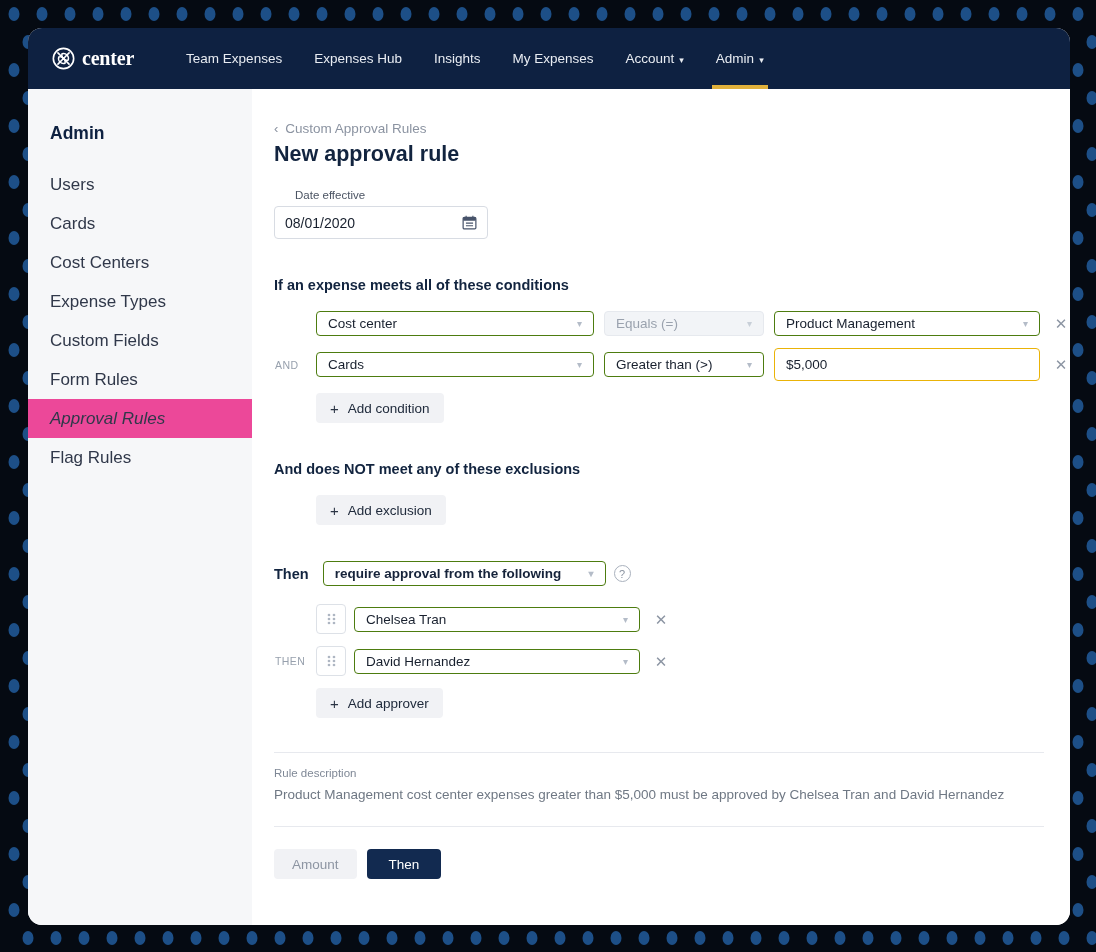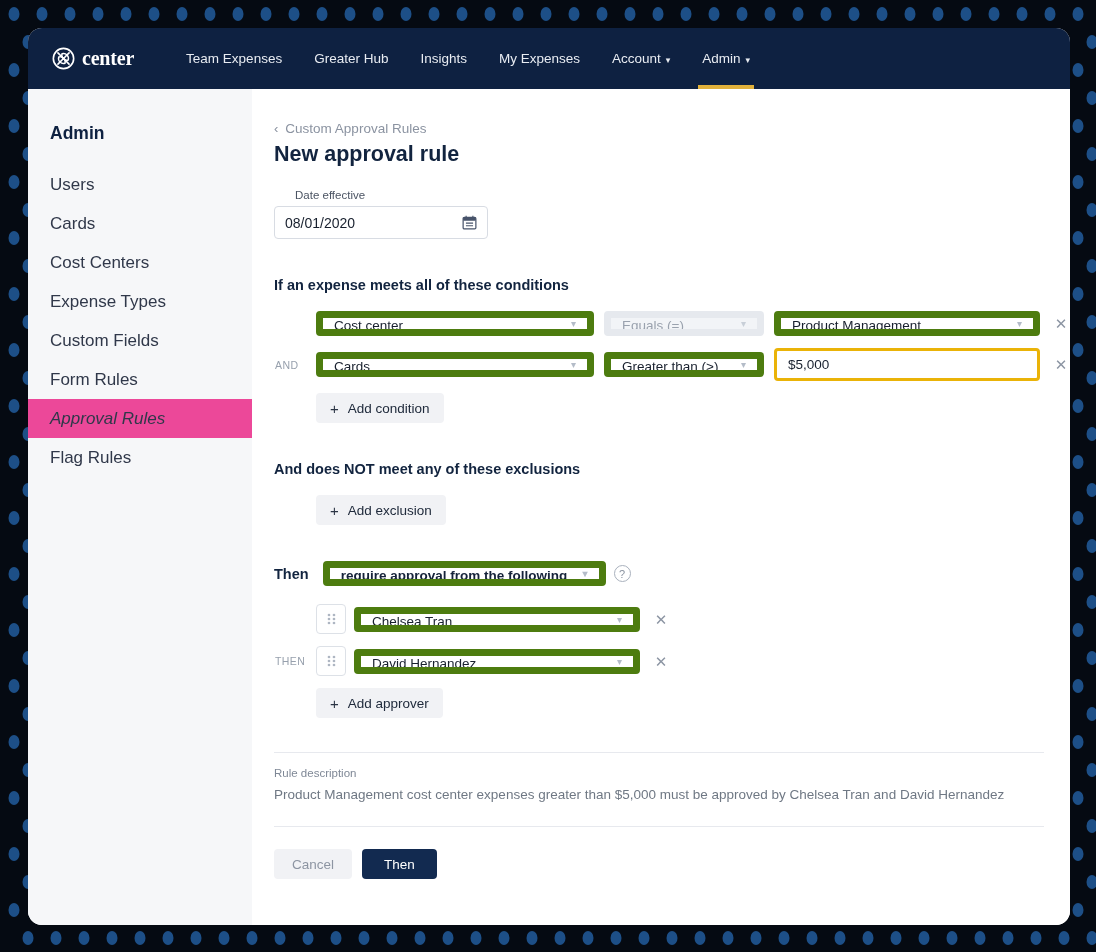--- a/index.html
+++ b/index.html
@@ -186,24 +186,25 @@
     flex: 0 0 42px;
     font-size: 10.5px;
     color: #97a0ad;
     letter-spacing: 0.4px;
     text-align: left;
     padding-left: 1px;
   }
 
   .sel {
     height: 25px;
-    border: 7px solid #4d7c0f;
+    border: 1px solid #4d7c0f;
     border-radius: 4px;
     background: #fff;
     display: flex;
+    align-items: center;
     justify-content: space-between;
     padding: 0 11px;
     font-size: 13.5px;
     color: #18202e;
     cursor: pointer;
     margin-right: 10px;
   }
   .sel.disabled {
     background: #f2f4f7;
     border-color: #e6e9ee;
@@ -218,21 +219,21 @@
   }
   .sel.disabled .chev-d { color: #c8cfd8; }
   .sel .txt { overflow: hidden; white-space: nowrap; text-overflow: ellipsis; }
 
   .w-field { width: 278px; flex: 0 0 278px; }
   .w-op    { width: 160px; flex: 0 0 160px; }
   .w-val   { width: 266px; flex: 0 0 266px; }
 
   .txtbox {
     height: 33px;
-    border: 3px solid #eab308;
+    border: 1px solid #eab308;
     border-radius: 4px;
     background: #fff;
     display: flex;
     align-items: center;
     padding: 0 11px;
     font-size: 13.5px;
     color: #18202e;
     margin-right: 10px;
     cursor: text;
   }
@@ -1814,21 +1815,21 @@
         <path d="M12 12 m-4.6,-2.4 a5.2,5.2 0 0 1 9.2,0 a5.2,5.2 0 0 1 -9.2,0 z" fill="none" stroke="#ffffff" stroke-width="1.5" transform="rotate(45 12 12)"></path>
         <path d="M12 12 m-4.6,2.4 a5.2,5.2 0 0 0 9.2,0 a5.2,5.2 0 0 0 -9.2,0 z" fill="none" stroke="#ffffff" stroke-width="1.5" transform="rotate(45 12 12)"></path>
       </svg>
       <span class="brand-name">center</span>
     </div>
     <div class="nav-items" id="nav-items">
         <div class="nav-item">
           <span>Team Expenses</span>
         </div>
         <div class="nav-item">
-          <span>Greater Hub</span>
+          <span>Expenses Hub</span>
         </div>
         <div class="nav-item">
           <span>Insights</span>
         </div>
         <div class="nav-item">
           <span>My Expenses</span>
         </div>
         <div class="nav-item">
           <span>Account</span>
           <span class="caret">▾</span>
@@ -1981,19 +1982,19 @@
       </button>
 
       
       <div class="divider-top">
         <div class="desc-label">Rule description</div>
         <div class="desc-text">Product Management cost center expenses greater than $5,000 must be approved by Chelsea Tran and David Hernandez</div>
       </div>
 
       
       <div class="footer">
-        <button class="btn-cancel">Cancel</button>
+        <button class="btn-cancel">Amount</button>
         <button class="btn-save">Then</button>
       </div>
 
     </div>
   </div>
 </div>
 
 </body></html>

